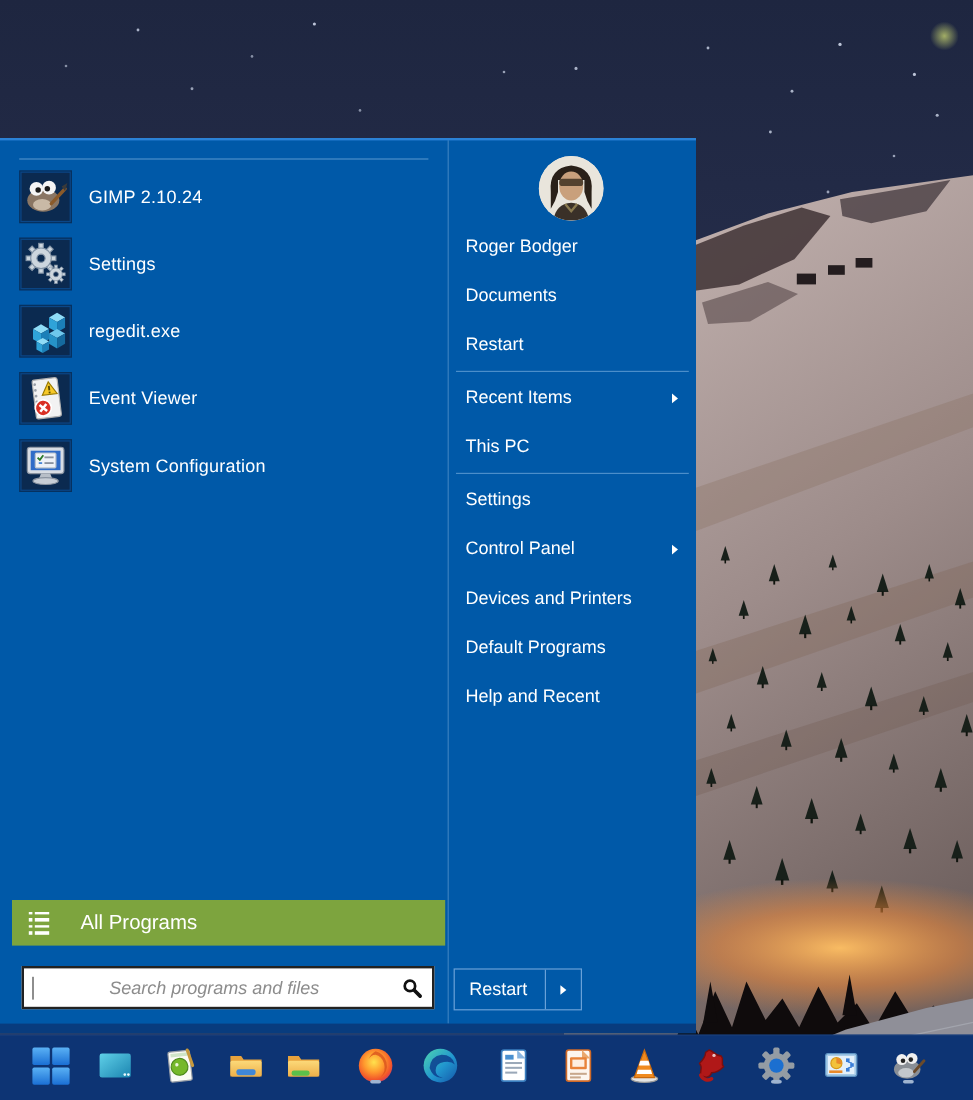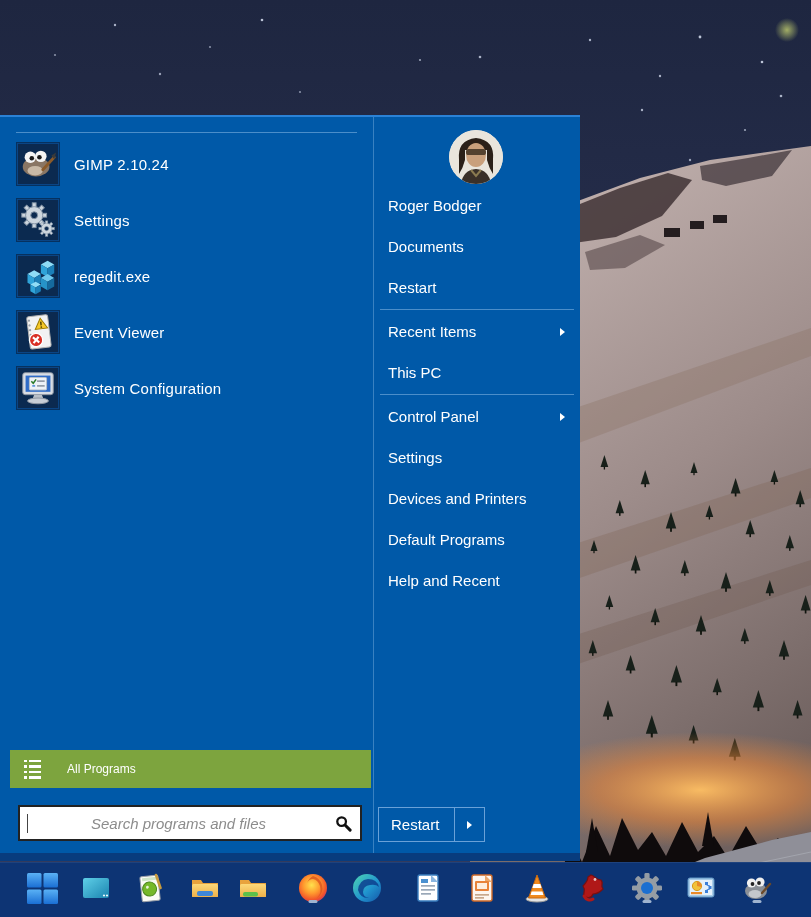--- a/index.html
+++ b/index.html
@@ -29,21 +29,21 @@
 
   
   .all-programs{
     position:absolute;left:10px;top:633px;width:361px;height:38px;background:#7da43e;
     display:flex;align-items:center;padding-left:14px;gap:26px;box-sizing:border-box;cursor:default;
   }
   .list-icon{display:flex;flex-direction:column;gap:3px;}
   .list-icon .lr{display:flex;gap:2px;align-items:center;}
   .list-icon .d{width:3px;height:2.5px;background:#fff;}
   .list-icon .l{width:12px;height:2.5px;background:#fff;}
-  .all-programs-label{font-size:12px;color:#fff;}
+  .all-programs-label{font-size:17px;color:#fff;}
 
   
   .search-box{
     position:absolute;left:18px;top:688px;width:344px;height:36px;background:#fff;
     border:2px solid #222;box-sizing:border-box;display:flex;align-items:center;
   }
   .search-caret{width:1px;height:19px;background:#444;margin-left:7px;flex:0 0 1px;}
   .search-box input{
     flex:1;border:none;outline:none;background:transparent;
     font-family:"Liberation Sans",sans-serif;font-size:15px;font-style:italic;color:#333;
@@ -388,25 +388,25 @@
       <div class="place-sep"></div>
       <div class="place-row">
         <span>Recent Items</span>
         <span class="arrow-r"></span>
       </div>
       <div class="place-row">
         <span>This PC</span>
       </div>
       <div class="place-sep"></div>
       <div class="place-row">
+        <span>Settings</span>
+      </div>
+      <div class="place-row">
         <span>Control Panel</span>
         <span class="arrow-r"></span>
-      </div>
-      <div class="place-row">
-        <span>Settings</span>
       </div>
       <div class="place-row">
         <span>Devices and Printers</span>
       </div>
       <div class="place-row">
         <span>Default Programs</span>
       </div>
       <div class="place-row">
         <span>Help and Recent</span>
       </div>

